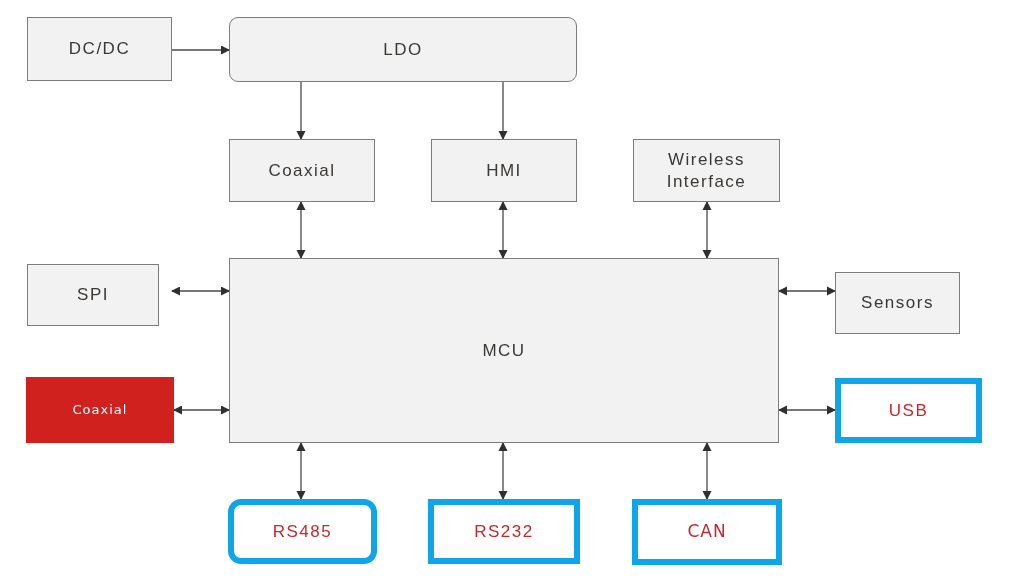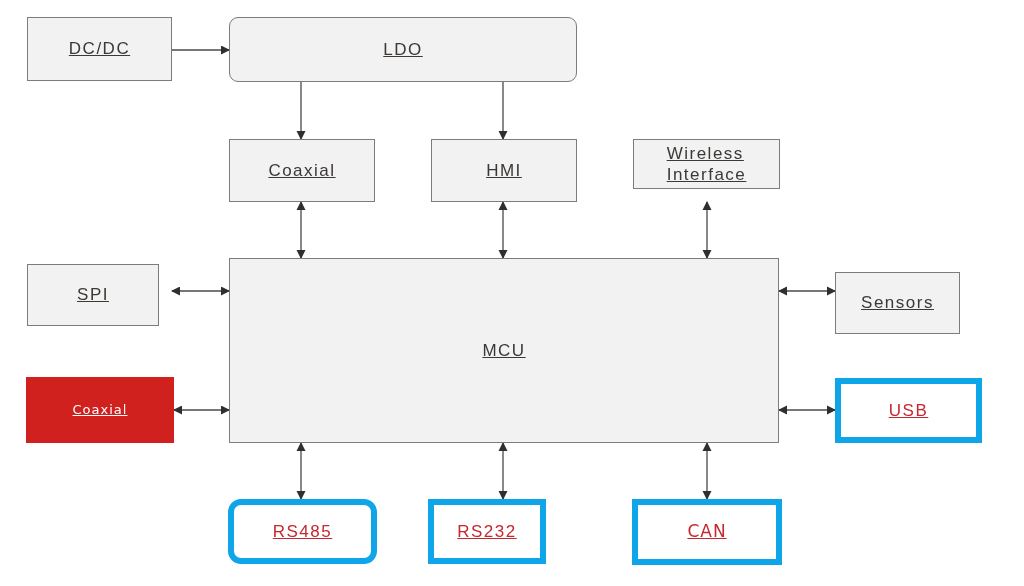--- a/index.html
+++ b/index.html
@@ -21,26 +21,26 @@
     width: 1024px;
     height: 586px;
     pointer-events: none;
   }
   .node {
     position: absolute;
     box-sizing: border-box;
     display: flex;
     align-items: center;
     justify-content: center;
+    text-align: center;
     font-size: 17px;
     letter-spacing: 1.5px;
     color: #3b3835;
     line-height: 1.25;
     white-space: pre-line;
-    text-decoration: underline;
   }
   .node.gray {
     background: #f2f2f2;
     border: 1px solid #7c7c7c;
   }
   .node.red-filled {
     background: #d0211f;
     border: none;
     color: #ffffff;
     font-family: "DejaVu Sans", sans-serif;
@@ -84,24 +84,24 @@
         <line x1="301" y1="443" x2="301" y2="499" stroke="#4a4a4a" stroke-width="1.3" marker-end="url(#arrow-end)" marker-start="url(#arrow-start)"></line>
         <line x1="503" y1="443" x2="503" y2="499" stroke="#4a4a4a" stroke-width="1.3" marker-end="url(#arrow-end)" marker-start="url(#arrow-start)"></line>
         <line x1="707" y1="443" x2="707" y2="499" stroke="#4a4a4a" stroke-width="1.3" marker-end="url(#arrow-end)" marker-start="url(#arrow-start)"></line>
       </g>
   </svg>
   <div id="node-layer">
       <div class="node gray" style="left: 27px; top: 17px; width: 145px; height: 64px;"><span>DC/DC</span></div>
       <div class="node gray" style="left: 229px; top: 17px; width: 348px; height: 65px; border-radius: 9px;"><span>LDO</span></div>
       <div class="node gray" style="left: 229px; top: 139px; width: 146px; height: 63px;"><span>Coaxial</span></div>
       <div class="node gray" style="left: 431px; top: 139px; width: 146px; height: 63px;"><span>HMI</span></div>
-      <div class="node gray" style="left: 633px; top: 139px; width: 147px; height: 50px;"><span>Wireless
+      <div class="node gray" style="left: 633px; top: 139px; width: 147px; height: 63px;"><span>Wireless
 Interface</span></div>
       <div class="node gray" style="left: 27px; top: 264px; width: 132px; height: 62px;"><span>SPI</span></div>
       <div class="node gray" style="left: 229px; top: 258px; width: 550px; height: 185px;"><span>MCU</span></div>
       <div class="node gray" style="left: 835px; top: 272px; width: 125px; height: 62px;"><span>Sensors</span></div>
       <div class="node red-filled rounded-font" style="left: 26px; top: 377px; width: 148px; height: 66px;"><span>Coaxial</span></div>
       <div class="node red-outline" style="left: 835px; top: 378px; width: 147px; height: 65px;"><span>USB</span></div>
       <div class="node red-outline" style="left: 228px; top: 499px; width: 149px; height: 65px; border-radius: 13px;"><span>RS485</span></div>
-      <div class="node red-outline" style="left: 428px; top: 499px; width: 118px; height: 65px;"><span>RS232</span></div>
+      <div class="node red-outline" style="left: 428px; top: 499px; width: 152px; height: 65px;"><span>RS232</span></div>
       <div class="node red-outline rounded-font" style="left: 632px; top: 499px; width: 150px; height: 66px;"><span>CAN</span></div>
     </div>
 </div>
 
 </body></html>

